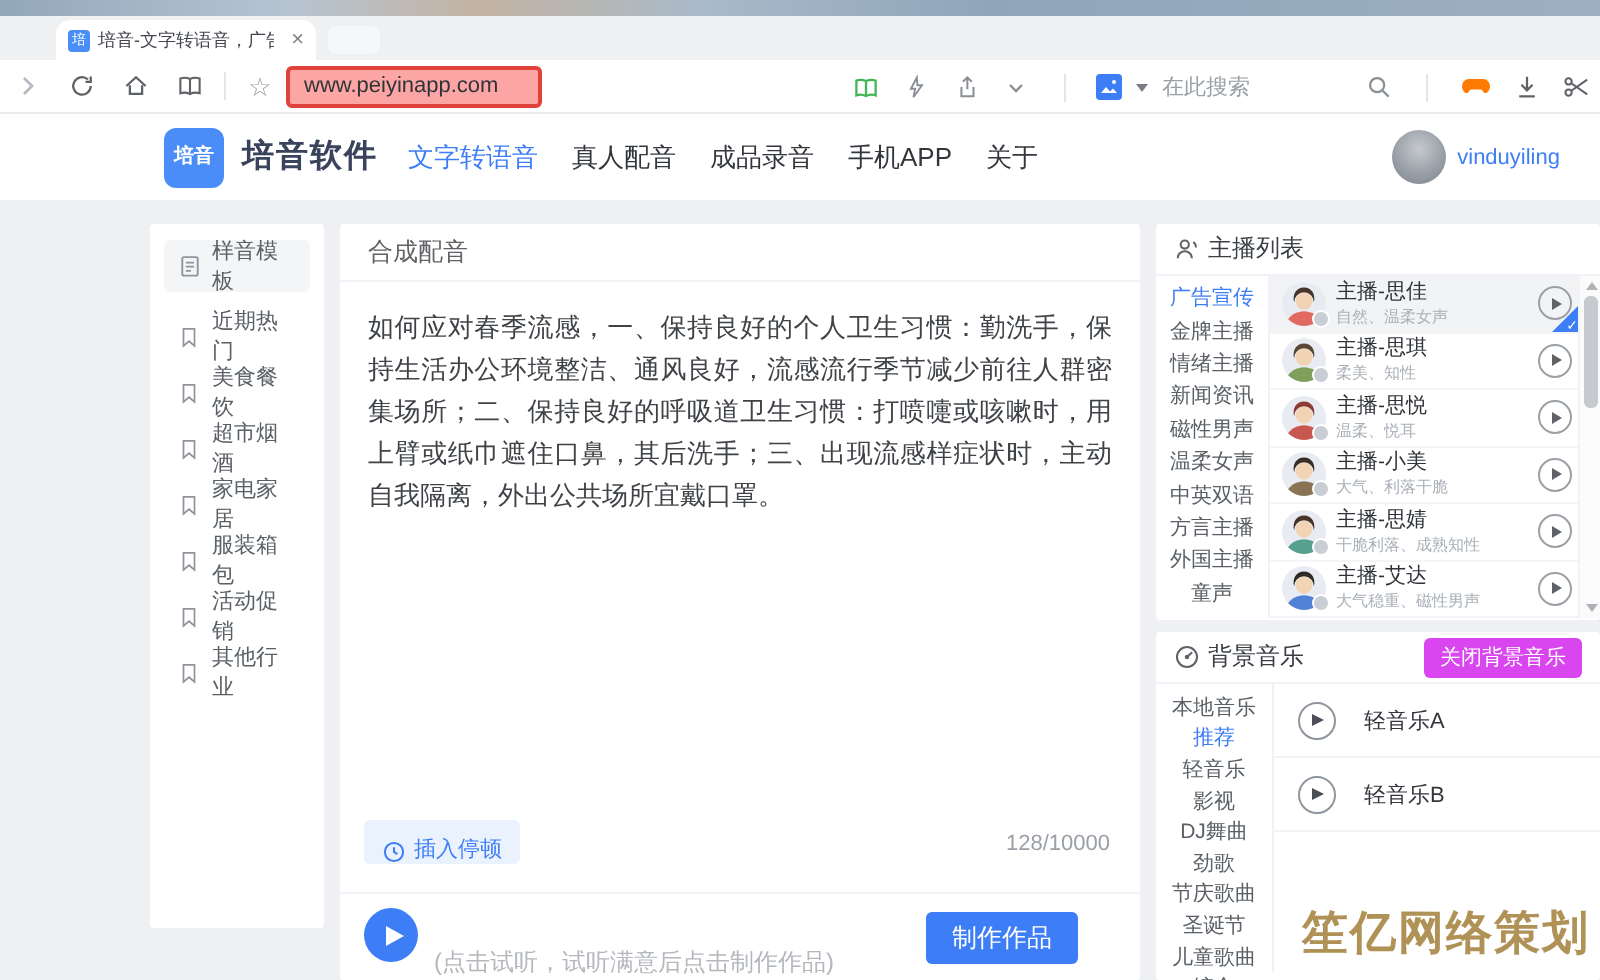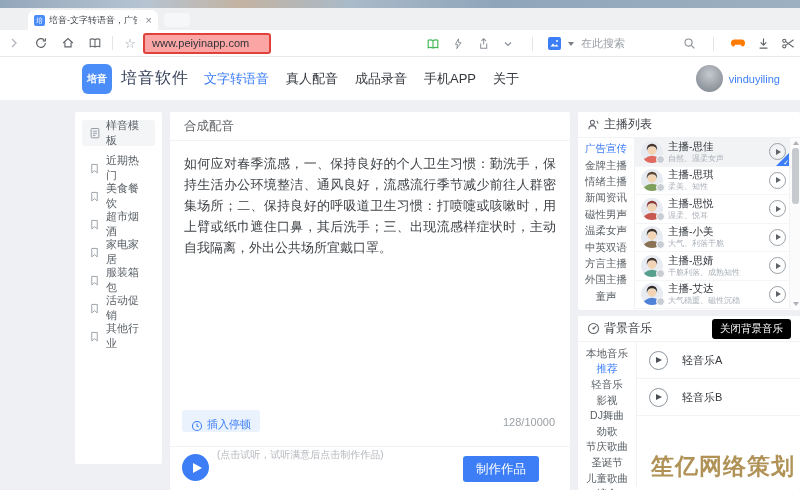--- a/index.html
+++ b/index.html
@@ -32,21 +32,21 @@
   .search-hint{font-size:11px;color:#9aa0a6;width:92px}
   .pic-ic{width:13px;height:13px;border-radius:2px;background:#3d7ef7;position:relative;flex:none}
   .pic-ic svg{position:absolute;inset:0}
   .caret{width:0;height:0;border-left:3px solid transparent;border-right:3px solid transparent;border-top:4px solid #7a7f86}
 
   
   .appbar{position:absolute;top:57px;left:0;right:0;height:43px;background:#fff;display:flex;align-items:center}
   .logo{margin-left:82px;width:30px;height:30px;border-radius:6px;background:#4a8df8;color:#fff;
     display:flex;flex-direction:column;align-items:center;justify-content:center;
     font-size:10px;font-weight:bold;line-height:1.1;flex:none}
-  .appname{margin-left:9px;font-size:16px;font-weight:normal;color:#39435c;letter-spacing:1px}
+  .appname{margin-left:9px;font-size:16px;font-weight:bold;color:#39435c;letter-spacing:1px}
   .nav{display:flex;margin-left:15px;gap:17px;align-items:flex-end}
   .nav-item{font-size:13px;color:#33373c;cursor:pointer;white-space:nowrap}
   .nav-item.active{color:#3d7ef7}
   .user{position:absolute;right:20px;top:0;height:43px;display:flex;align-items:center;gap:6px}
   .user-av{width:27px;height:27px;border-radius:50%;
     background:radial-gradient(circle at 50% 35%,#c6cacf 0%,#9aa0a7 55%,#7d838b 100%);flex:none}
   .user-name{font-size:11px;color:#3d7ef7}
 
   
   .card{position:absolute;background:#fff;border-radius:2px}
@@ -64,21 +64,21 @@
     padding:0 14px;font-size:12.5px;color:#606266}
   .main-text{padding:12px 14px;font-size:13px;line-height:21px;color:#3f4347;text-align:justify}
   .pause-pill{position:absolute;left:12px;bottom:58px;height:22px;background:#eaf2fe;color:#3d7ef7;
     border-radius:3px;display:flex;align-items:flex-end;gap:4px;padding:0 9px;font-size:11px;cursor:pointer}
   .charcount{position:absolute;right:15px;bottom:62px;font-size:11px;color:#9aa0a6}
   .main-div{position:absolute;left:0;right:0;bottom:43px;border-top:1px solid #f0f2f5}
   .big-play{position:absolute;left:12px;bottom:9px;width:27px;height:27px;border-radius:50%;
     background:#3d7ef7;display:flex;align-items:center;justify-content:center;cursor:pointer}
   .big-play i{display:block;width:0;height:0;border-left:9px solid #fff;border-top:5.5px solid transparent;
     border-bottom:5.5px solid transparent;margin-left:3px}
-  .listen-hint{position:absolute;left:47px;bottom:28px;font-size:10px;color:#b4b8bd}
+  .listen-hint{position:absolute;left:47px;bottom:0;font-size:12px;color:#b4b8bd}
   .make-btn{position:absolute;right:31px;bottom:8px;width:76px;height:26px;background:#3d7ef7;color:#fff;
     font-size:12.5px;border-radius:3px;display:flex;align-items:center;justify-content:center;cursor:pointer}
 
   
   .anchors{left:578px;top:112px;width:222px;height:198px}
   .p-head{height:26px;border-bottom:1px solid #f0f2f5;display:flex;align-items:center;padding:0 9px;gap:4px;
     font-size:12px;color:#3a3f45}
   .a-body{display:flex;height:171px}
   .a-cats{width:57px;border-right:1px solid #f0f2f5;padding-top:3px}
   .a-cat{height:16.4px;display:flex;align-items:center;justify-content:center;font-size:10.5px;color:#5a6066;cursor:pointer}
@@ -103,21 +103,21 @@
   .corner-check{position:absolute;right:0px;bottom:-1px;color:#fff;font-size:7px}
   .a-scroll{width:11px;border-left:1px solid #f1f2f4;background:#fbfbfc;position:relative}
   .sc-up{position:absolute;top:3px;left:2.5px;width:0;height:0;border-left:3px solid transparent;
     border-right:3px solid transparent;border-bottom:4px solid #aeb2b8}
   .sc-dn{position:absolute;bottom:3px;left:2.5px;width:0;height:0;border-left:3px solid transparent;
     border-right:3px solid transparent;border-top:4px solid #aeb2b8}
   .sc-thumb{position:absolute;top:10px;left:1.5px;width:7px;height:56px;background:#c6c9ce;border-radius:3px}
 
   
   .music{left:578px;top:316px;width:222px;height:174px}
-  .m-close{margin-left:auto;height:20px;background:#000000;color:#fff;font-size:10.5px;border-radius:3px;
+  .m-close{margin-left:auto;height:20px;background:#d946ef;color:#fff;font-size:10.5px;border-radius:3px;
     display:flex;align-items:center;padding:0 8px;cursor:pointer}
   .m-body{display:flex;height:144px}
   .m-cats{width:59px;border-right:1px solid #f0f2f5;padding-top:4px}
   .m-cat{height:15.6px;display:flex;align-items:center;justify-content:center;font-size:10.5px;color:#5a6066;cursor:pointer}
   .m-cat.active{color:#3d7ef7}
   .m-tracks{flex:1}
   .m-track{height:37px;display:flex;align-items:center;gap:14px;padding-left:12px;border-bottom:1px solid #f2f3f5}
   .m-play{width:19px;height:19px;border-radius:50%;border:1px solid #8f959e;display:flex;align-items:center;
     justify-content:center;flex:none;cursor:pointer}
   .m-play i{display:block;width:0;height:0;border-left:6px solid #4a4f55;border-top:3.8px solid transparent;
@@ -437,21 +437,21 @@
           <span class="av av5">
             <svg viewBox="0 0 24 24">
                 <circle cx="12" cy="27" r="11" class="p-top"></circle>
                 <circle cx="12" cy="10.5" r="4.6" class="p-skin"></circle>
                 <path d="M6.6 11a5.4 5.4 0 0 1 10.8 0c1-4-1-8-5.4-8s-6.4 4-5.4 8z" class="p-hair"></path>
               </svg>
             <span class="av-badge"></span>
           </span>
           <span class="a-info">
             <span class="a-name" style="display:block">主播-艾达</span>
-            <span class="a-desc" style="display:block">大气稳重、磁性沉稳</span>
+            <span class="a-desc" style="display:block">大气稳重、磁性男声</span>
           </span>
           <span class="s-play">
               <i></i>
             </span>
         </div>
       </div>
       <div class="a-scroll">
         <span class="sc-up"></span>
         <span class="sc-thumb"></span>
         <span class="sc-dn"></span>

